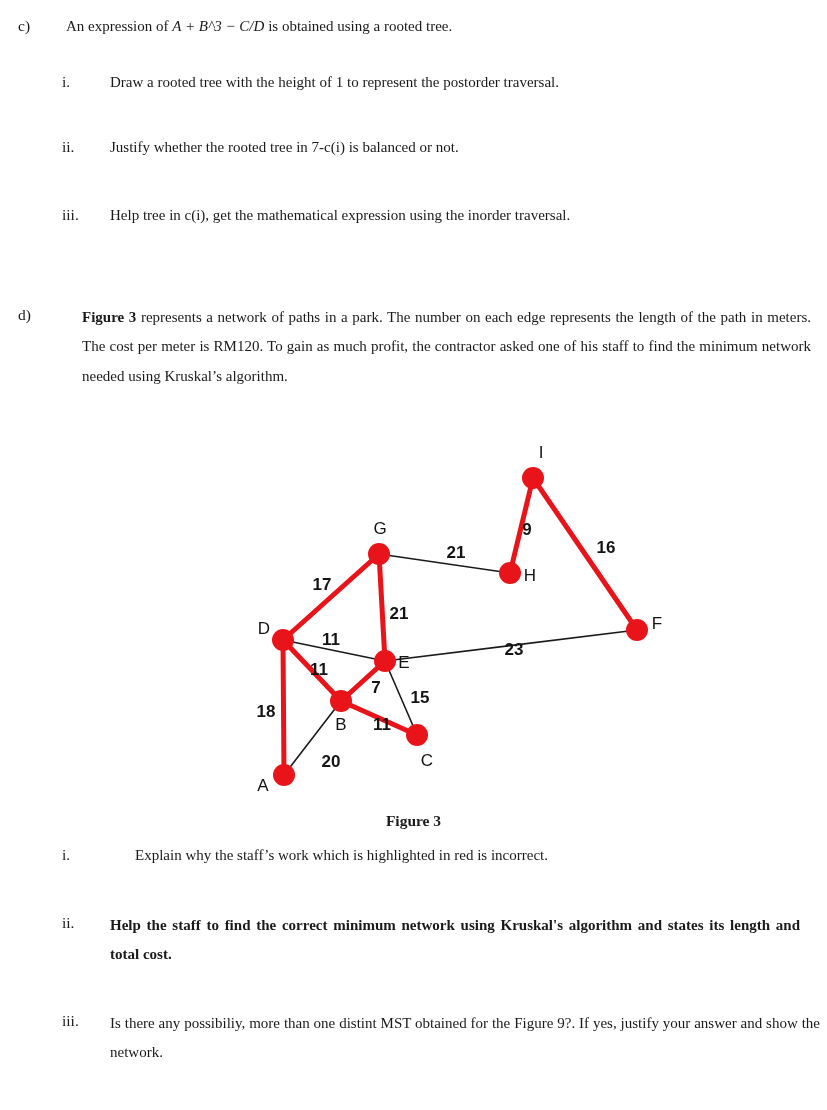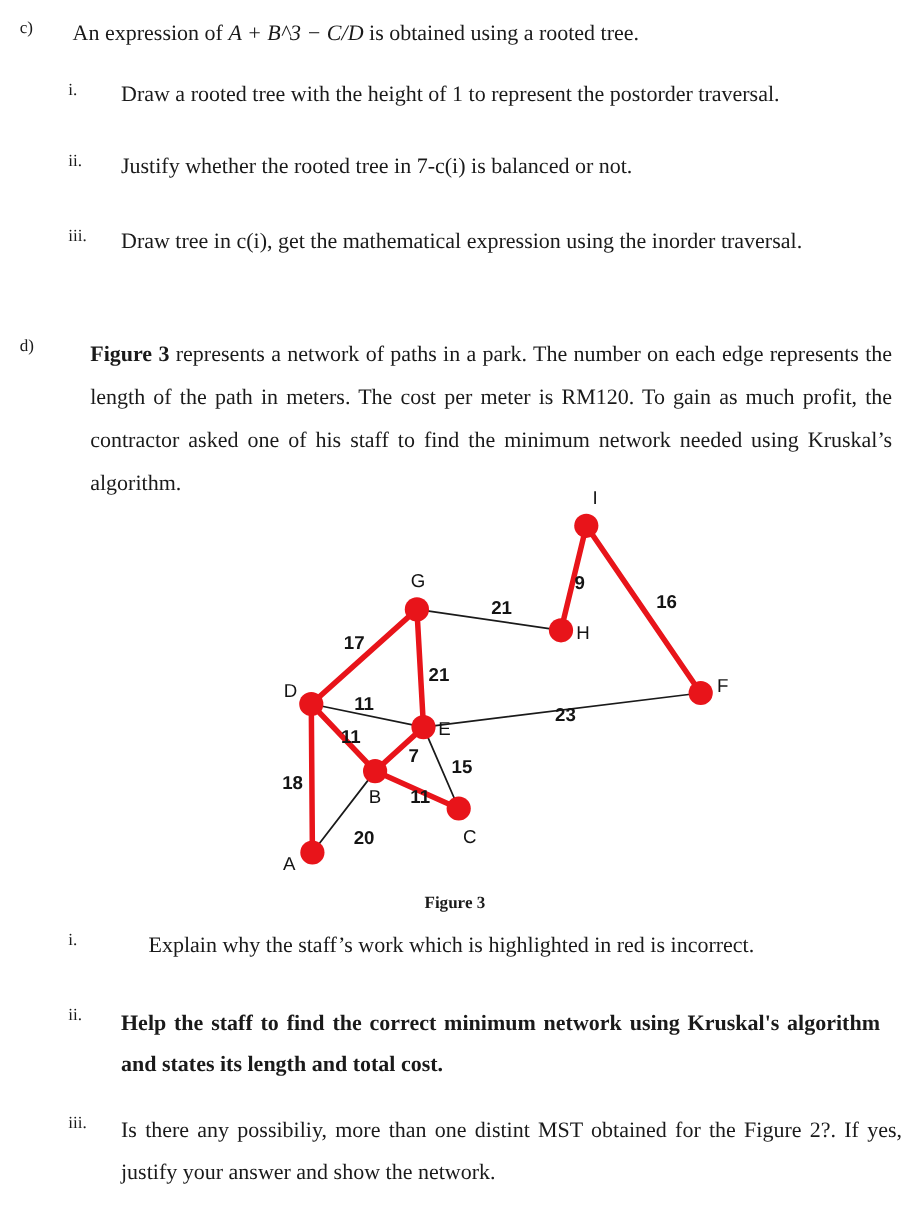--- a/index.html
+++ b/index.html
@@ -16,21 +16,21 @@
 
   
   .qrow{position:absolute;display:flex;align-items:flex-start;}
   .marker{
     flex:0 0 auto;
     font-size:15.5px;
     line-height:1.55;
     font-family:"Liberation Serif","DejaVu Serif",serif;
   }
   .qbody{
-    font-size:20px;
+    font-size:15px;
     line-height:1.62;
     text-align:justify;
     text-justify:inter-word;
   }
   .qbody.lead{font-weight:400;}
   .bold{font-weight:bold;}
   .ital{font-style:italic;font-family:"Liberation Serif","DejaVu Serif",serif;}
 
   
   #row-c{left:18px;top:14px;width:790px;}
@@ -97,21 +97,21 @@
     <div class="qbody">Draw a rooted tree with the height of 1 to represent the postorder traversal.</div>
   </div>
 
   <div class="qrow" id="row-c-ii">
     <div class="marker">ii.</div>
     <div class="qbody">Justify whether the rooted tree in 7-c(i) is balanced or not.</div>
   </div>
 
   <div class="qrow" id="row-c-iii">
     <div class="marker">iii.</div>
-    <div class="qbody">Draw tree in c(i), get the mathematical expression using the inorder traversal.</div>
+    <div class="qbody">Help tree in c(i), get the mathematical expression using the inorder traversal.</div>
   </div>
 
   <div class="qrow" id="row-d">
     <div class="marker">d)</div>
     <div class="qbody"><span class="bold">Figure 3</span><span> represents a network of paths in a park. The number on each edge represents the length of the path in meters. The cost per meter is RM120. To gain as much profit,  the contractor asked one of his staff to find the minimum network needed using Kruskal’s algorithm.</span></div>
   </div>
 
   <div id="figure-area">
     <svg id="graph-svg" width="827" height="400" viewBox="0 430 827 400">
       <g id="edges-normal">
@@ -178,16 +178,16 @@
     <div class="qbody">Explain why the staff’s work which is highlighted in red is incorrect.</div>
   </div>
 
   <div class="qrow" id="row-d-ii">
     <div class="marker">ii.</div>
     <div class="qbody">Help the staff to find the correct minimum network using Kruskal's algorithm and states its length and total cost.</div>
   </div>
 
   <div class="qrow" id="row-d-iii">
     <div class="marker">iii.</div>
-    <div class="qbody">Is there any possibiliy, more than one distint MST obtained for the Figure 2?. If yes, justify your answer and show the network.</div>
+    <div class="qbody">Is there any possibiliy, more than one distint MST obtained for the Figure 9?. If yes, justify your answer and show the network.</div>
   </div>
 
 </div>
 
 </body></html>

